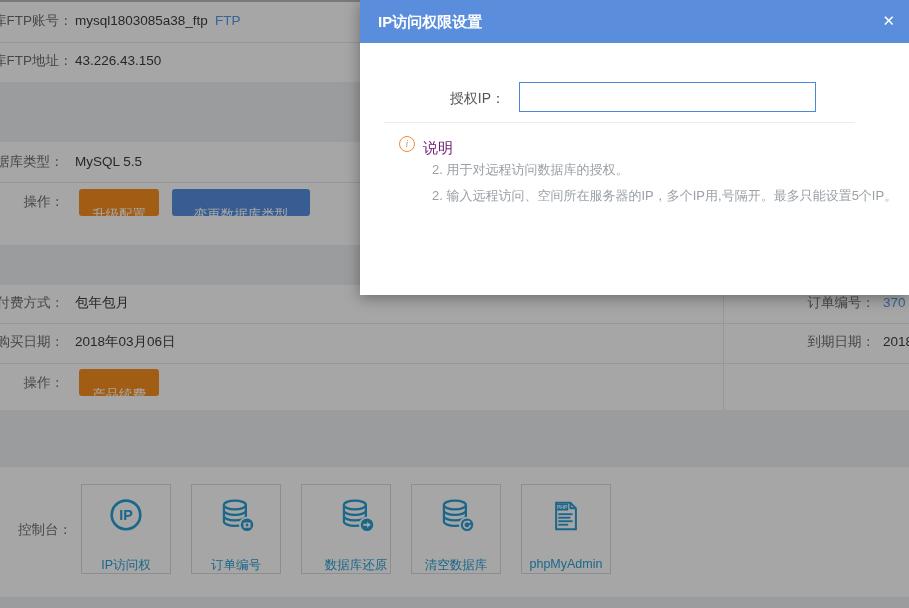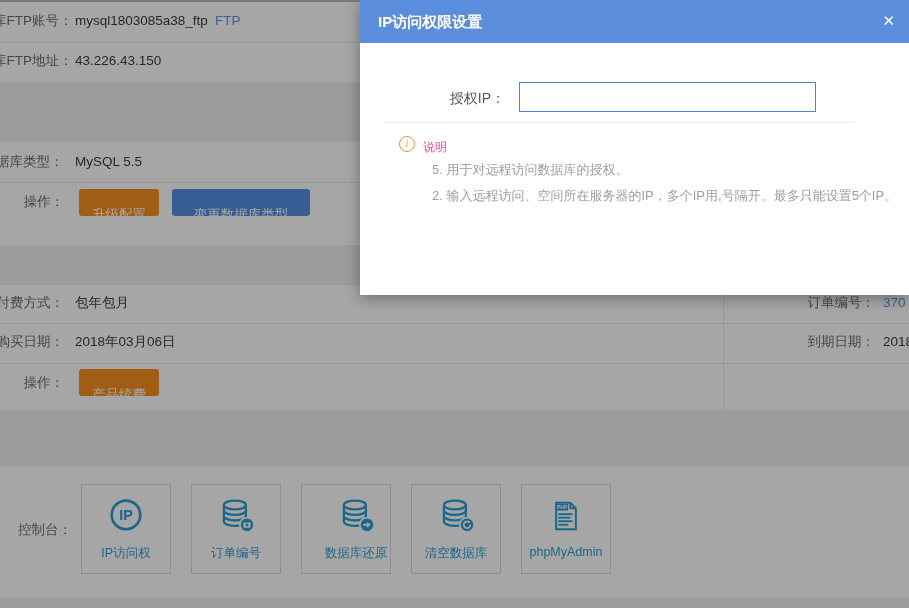--- a/index.html
+++ b/index.html
@@ -14,37 +14,37 @@
   .r-lbl{color:#6b6f73;}
   .val{color:#3a3d40;}
   .link{color:#569ae8;cursor:pointer;text-decoration:none;}
   .btn{position:absolute;height:27px;line-height:27px;text-align:center;color:#fff;
        font-size:13.5px;border-radius:3px;cursor:pointer;border:none;padding:12px;}
   .btn-orange{background:#f78f1e;}
   .btn-blue{background:#5590e0;}
   .card{position:absolute;top:484px;width:90px;height:90px;background:#fff;
         border:1px solid #d9dbde;box-sizing:border-box;text-align:center;cursor:pointer;}
   .card svg{margin-top:9px;}
-  .card .card-lbl{display:block;margin-top:4px;font-size:12.5px;color:#2a9fd4;}
+  .card .card-lbl{display:block;margin-top:16px;font-size:12.5px;color:#2a9fd4;}
   
   #overlay{position:absolute;left:0;top:0;width:909px;height:608px;background:rgba(0,0,0,0.35);z-index:5;}
   
   #modal{position:absolute;left:360px;top:0;width:549px;height:295px;background:#fff;z-index:10;
          box-shadow:0 3px 14px rgba(0,0,0,0.35);}
   #modal-header{position:absolute;left:0;top:0;width:100%;height:43px;background:#5a8edc;}
   #modal-title{position:absolute;left:18px;top:13px;color:#fff;font-size:15px;font-weight:bold;}
   #modal-close{position:absolute;right:14px;top:12px;color:#fff;font-size:15px;font-weight:bold;cursor:pointer;}
   #ip-label{position:absolute;right:404px;top:90px;color:#555;font-size:14px;}
   #ip-input{position:absolute;left:159px;top:82px;width:283px;height:28px;border:1px solid #4a87d9;
             outline:none;font-size:14px;padding:0 6px;box-sizing:content-box;}
   #modal-divider{position:absolute;left:24px;top:122px;width:471px;height:1px;background:#ebebeb;}
   #note-icon{position:absolute;left:39px;top:136px;width:14px;height:14px;border:1px solid #ee8c3a;
              border-radius:50%;color:#ee8c3a;font-size:10px;font-style:italic;font-family:"Liberation Serif",serif;
              text-align:center;line-height:14px;}
-  #note-heading{position:absolute;left:63px;top:139px;color:#ec4899;font-size:12px;}
+  #note-heading{position:absolute;left:63px;top:139px;color:#701a75;font-size:15px;}
   .note-item{position:absolute;left:72px;color:#9aa0a6;font-size:13px;white-space:nowrap;}
   #modal-footer{position:absolute;left:0;bottom:0;width:100%;height:47px;background:#f6f8fb;
                 border-top:1px solid #e4eaf2;box-sizing:border-box;}
   .m-btn{position:absolute;top:10px;width:78px;height:30px;line-height:30px;text-align:center;
          font-size:14px;border-radius:3px;cursor:pointer;padding:0;}
   #ok-btn{right:116px;background:#4a87d9;color:#fff;border:none;}
   #cancel-btn{right:16px;background:#fff;color:#667;border:1px solid #c8d3e3;box-sizing:border-box;line-height:28px;}
 </style>
 </head>
 <body>
@@ -161,18 +161,18 @@
       <span id="modal-close">✕</span>
     </div>
 
     <span id="ip-label">授权IP：</span>
     <input id="ip-input" type="text" value="" style="">
 
     <div id="modal-divider"></div>
 
     <span id="note-icon">i</span>
     <span id="note-heading">说明</span>
-    <span class="note-item" style="top:161px;">5. 用于对远程访问数据库的授权。</span>
+    <span class="note-item" style="top:161px;">2. 用于对远程访问数据库的授权。</span>
     <span class="note-item" style="top:187px;">2. 输入远程访问、空间所在服务器的IP，多个IP用,号隔开。最多只能设置5个IP。</span>
 
   </div>
 
 </div>
 
 </body></html>

